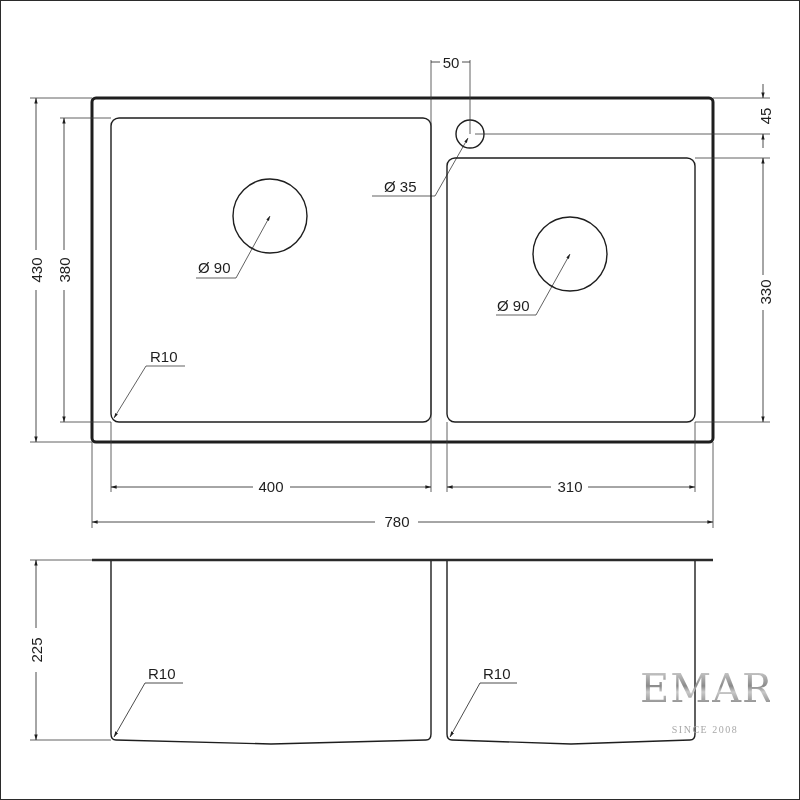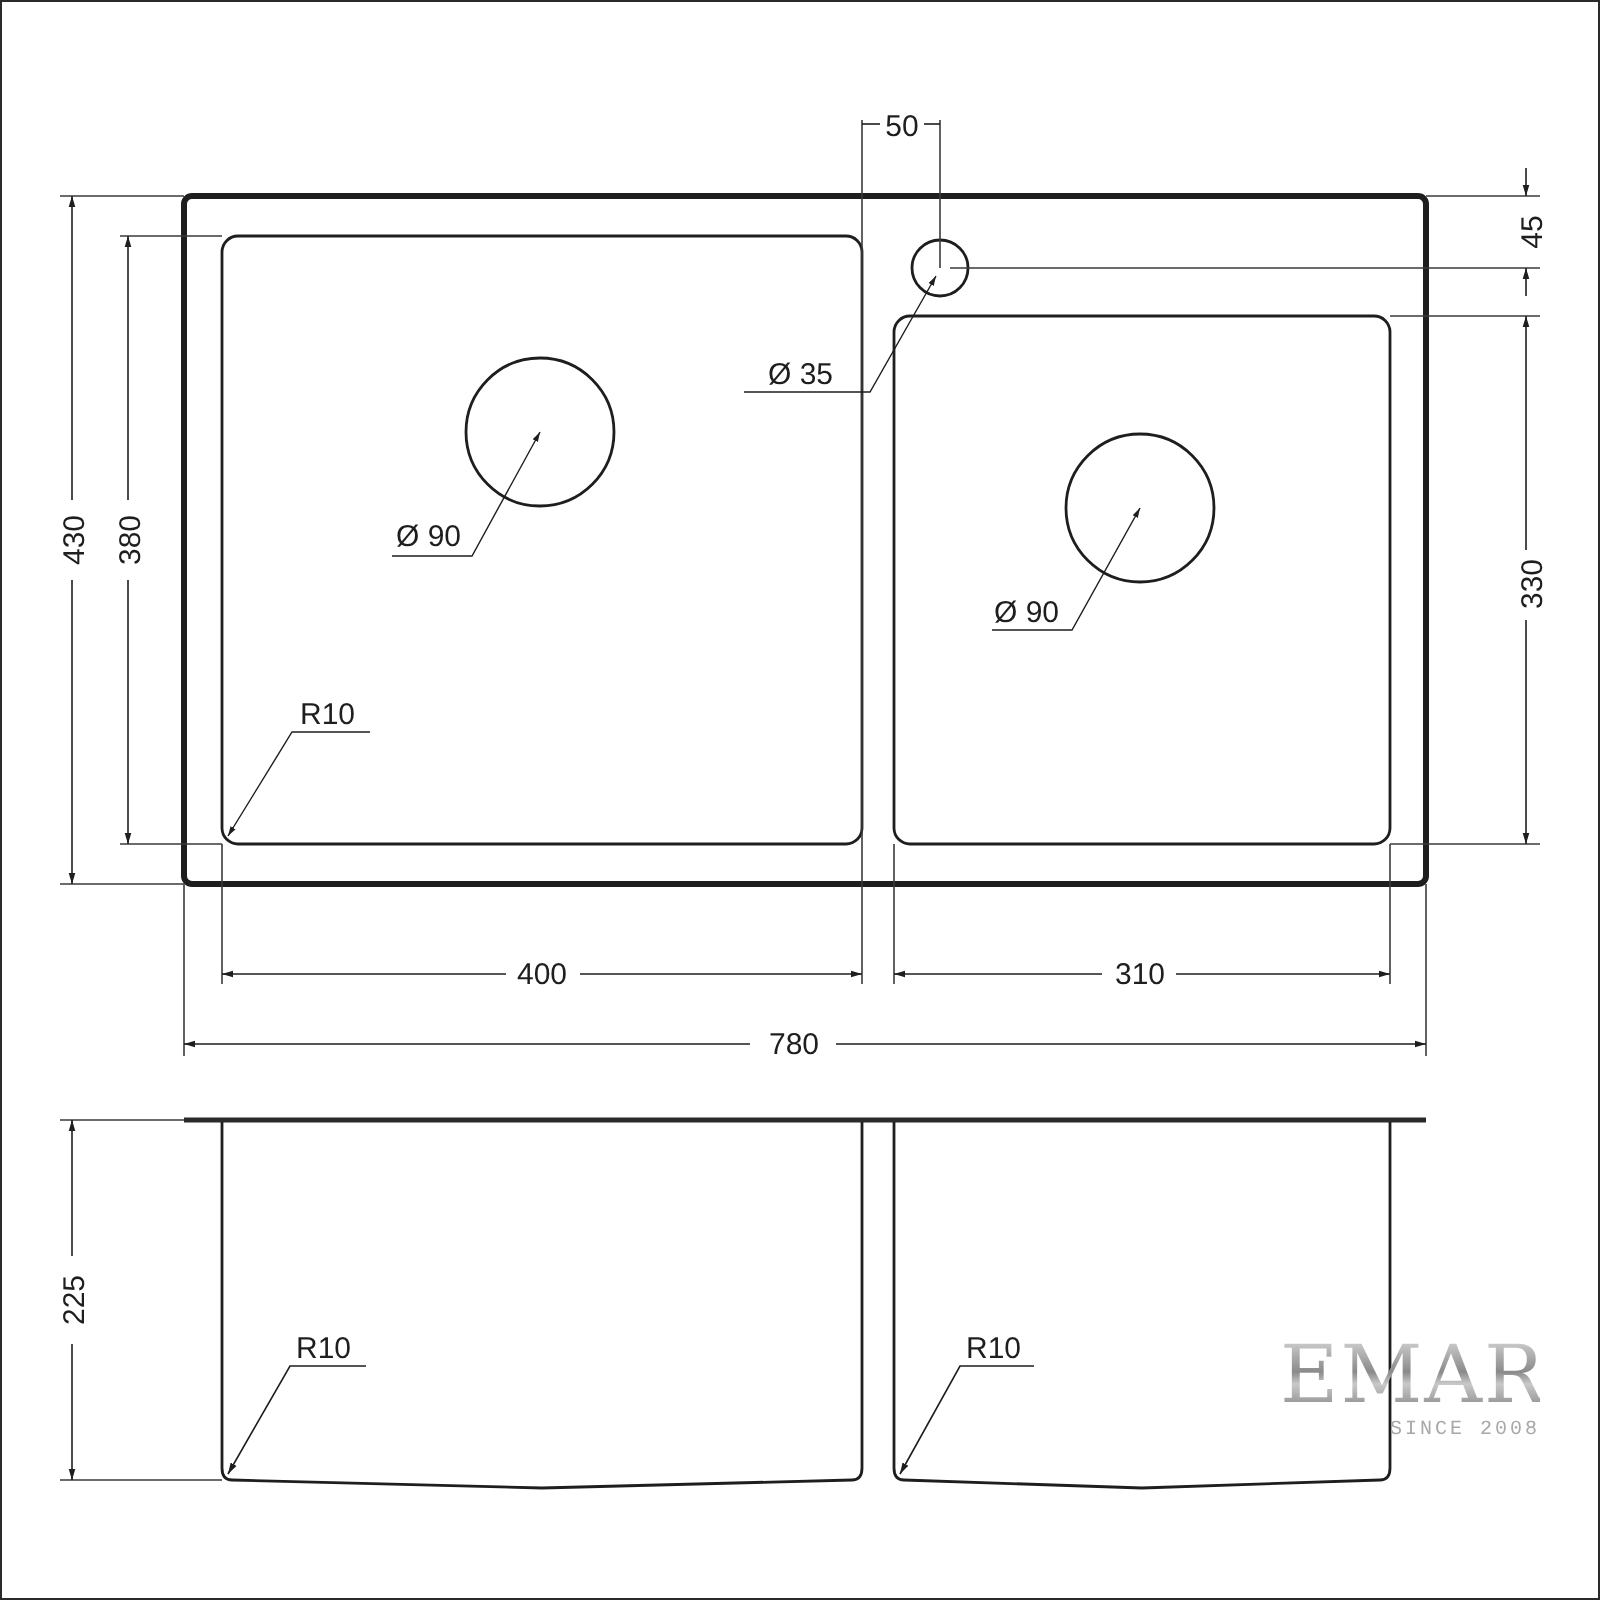--- a/index.html
+++ b/index.html
@@ -1,24 +1,24 @@
 <!DOCTYPE html>
 <html><head>
 <meta charset="utf-8">
 <style>
   html, body { margin:0; padding:0; background:#ffffff; }
   body { width:800px; height:800px; position:relative; overflow:hidden; font-family:"Liberation Sans", sans-serif; }
   .frame { position:absolute; left:0; top:0; width:798px; height:798px; border:1px solid #2b2b2b; }
   svg { position:absolute; left:0; top:0; }
   .dim-text { font-family:"Liberation Sans", sans-serif; font-size:15px; fill:#1e1e1e; }
-  .logo { position:absolute; left:640px; top:668px; width:130px; text-align:right; }
+  .logo { position:absolute; left:640px; top:668px; width:130px; text-align:center; }
   .logo-main { font-family:"DejaVu Serif", serif; font-size:40px; letter-spacing:1px; line-height:40px;
     background:linear-gradient(180deg,#d8d8d8 0%,#8a8a8a 45%,#c9c9c9 60%,#7a7a7a 100%);
     -webkit-background-clip:text; background-clip:text; color:transparent; }
-  .logo-sub { font-family:Liberation Mono, monospace; font-size:10px; letter-spacing:1.5px; color:#a8a8a8; margin-top:2px; }
+  .logo-sub { font-family:Liberation Serif, serif; font-size:10px; letter-spacing:1.5px; color:#a8a8a8; margin-top:16px; }
 </style>
 </head>
 <body>
 
 <div class="frame"></div>
 
 <svg width="800" height="800" viewBox="0 0 800 800">
   <defs>
     <marker id="arr" viewBox="0 0 10 10" refX="10" refY="5" markerWidth="7" markerHeight="7" orient="auto-start-reverse">
       <path d="M0,2 L10,5 L0,8 z" fill="#1e1e1e"></path>

